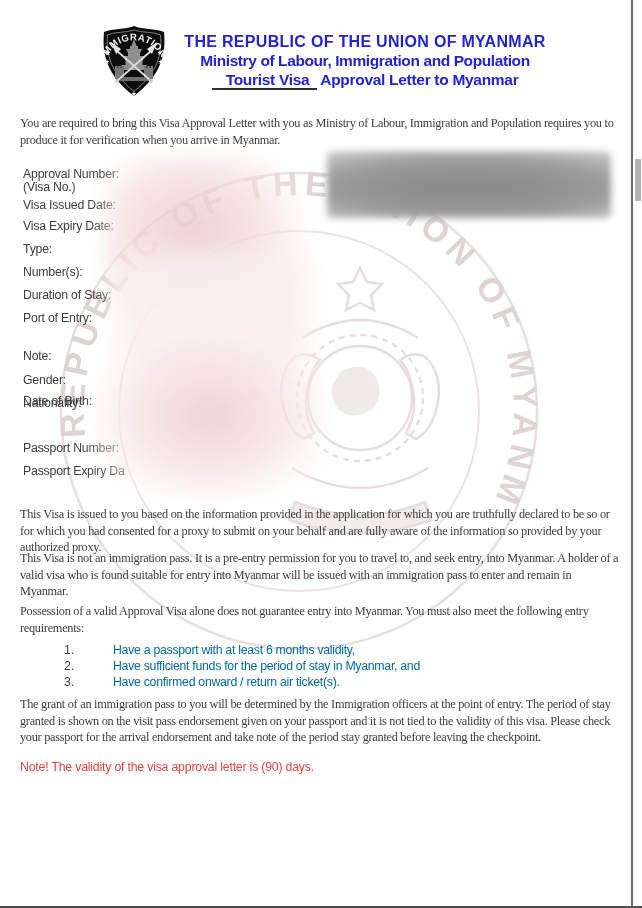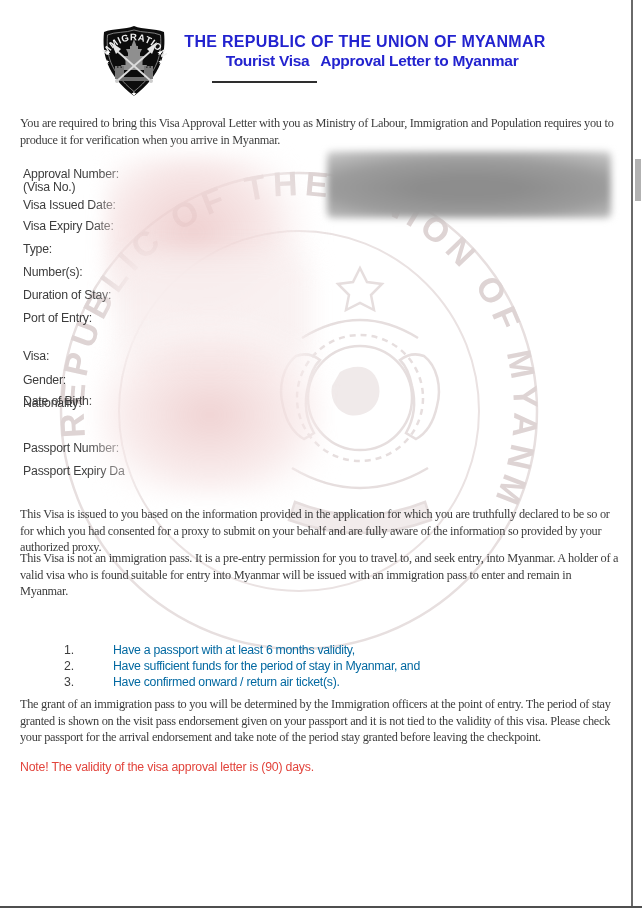--- a/index.html
+++ b/index.html
@@ -13,21 +13,21 @@
   .scroll-thumb{position:absolute;right:1px;top:159px;width:6px;height:42px;background:#b2b2b2;}
   
   .watermark{position:absolute;left:0;top:0;z-index:0;pointer-events:none;}
   
   .badge{position:absolute;left:95px;top:25px;width:78px;height:74px;z-index:2;}
   .htitle{position:absolute;left:150px;top:32px;width:430px;text-align:center;
           color:#2323cf;font-weight:bold;z-index:2;}
   .h1{font-size:16px;letter-spacing:0.3px;line-height:19px;}
   .h2{font-size:15.5px;letter-spacing:-0.4px;line-height:19px;}
   .h3{font-size:15.5px;letter-spacing:-0.3px;line-height:20px;}
-  .h3 .ul{display:inline-block;border-bottom:2px solid #2e2e2e;padding:0 8px 12px 14px;line-height:17px;}
+  .h3 .ul{display:inline-block;border-bottom:2px solid #2e2e2e;padding:0 8px 0 14px;line-height:17px;}
   .h3 .rest{margin-left:3px;}
   
   .para{position:absolute;left:20px;width:599px;font-size:12.3px;line-height:16.6px;
         color:#3d3d3d;letter-spacing:-0.28px;z-index:1;font-family:Liberation Serif, serif;}
   .flabel{position:absolute;left:23px;font-size:12.3px;color:#3d3d3d;letter-spacing:-0.2px;z-index:1;white-space:nowrap;}
   .req{position:absolute;left:0;width:599px;height:16px;z-index:1;}
   .req .num{position:absolute;left:64px;font-size:12.3px;color:#3d3d3d;letter-spacing:-0.2px;}
   .req .txt{position:absolute;left:113px;font-size:12.3px;color:#0369a1;letter-spacing:-0.28px;white-space:nowrap;}
   .note{position:absolute;left:20px;top:760px;font-size:12.3px;letter-spacing:-0.2px;
         color:#e2443c;z-index:1;}
@@ -123,43 +123,45 @@
         <text x="22" y="63">★</text>
           <text x="29" y="68">★</text>
           <text x="39" y="71">★</text>
         <text x="49" y="68">★</text>
           <text x="56" y="63">★</text>
       </g>
     </svg>
 
     <div class="htitle">
       <div class="h1">THE REPUBLIC OF THE UNION OF MYANMAR</div>
+      <div class="h2">Ministry of Labour, Immigration and Population</div>
       <div class="h3"><span class="ul">Tourist Visa</span><span class="rest">Approval Letter to Myanmar</span></div>
     </div>
 
     <div class="para" style="top:115px">You are required to bring this Visa Approval Letter with you as Ministry of Labour, Immigration and Population requires you to produce it for verification when you arrive in Myanmar.</div>
 
     <div class="flabel" style="top:167px">Approval Number:</div>
     <div class="flabel" style="top:180px">(Visa No.)</div>
     <div class="flabel" style="top:198px">Visa Issued Date:</div>
     <div class="flabel" style="top:219px">Visa Expiry Date:</div>
     <div class="flabel" style="top:242px">Type:</div>
     <div class="flabel" style="top:265px">Number(s):</div>
     <div class="flabel" style="top:288px">Duration of Stay:</div>
     <div class="flabel" style="top:311px">Port of Entry:</div>
 
-    <div class="flabel" style="top:349px">Visa:</div>
+    <div class="flabel" style="top:349px">Note:</div>
     <div class="flabel" style="top:373px">Gender:</div>
     <div class="flabel" style="top:396px">Nationality:</div>
     <div class="flabel" style="top:394px">Date of Birth:</div>
     <div class="flabel" style="top:441px">Passport Number:</div>
     <div class="flabel" style="top:464px">Passport Expiry Da</div>
 
     <div class="para" style="top:506px">This Visa is issued to you based on the information provided in the application for which you are truthfully declared to be so or for which you had consented for a proxy to submit on your behalf and are fully aware of the information so provided by your authorized proxy.</div>
     <div class="para" style="top:550px">This Visa is not an immigration pass. It is a pre-entry permission for you to travel to, and seek entry, into Myanmar. A holder of a valid visa who is found suitable for entry into Myanmar will be issued with an immigration pass to enter and remain in Myanmar.</div>
+    <div class="para" style="top:603px">Possession of a valid Approval Visa alone does not guarantee entry into Myanmar. You must also meet the following entry requirements:</div>
 
     <div class="req" style="top:643px">
       <span class="num">1.</span>
       <span class="txt">Have a passport with at least 6 months validity,</span>
     </div>
     <div class="req" style="top:659px">
       <span class="num">2.</span>
       <span class="txt">Have sufficient funds for the period of stay in Myanmar, and</span>
     </div>
     <div class="req" style="top:675px">

